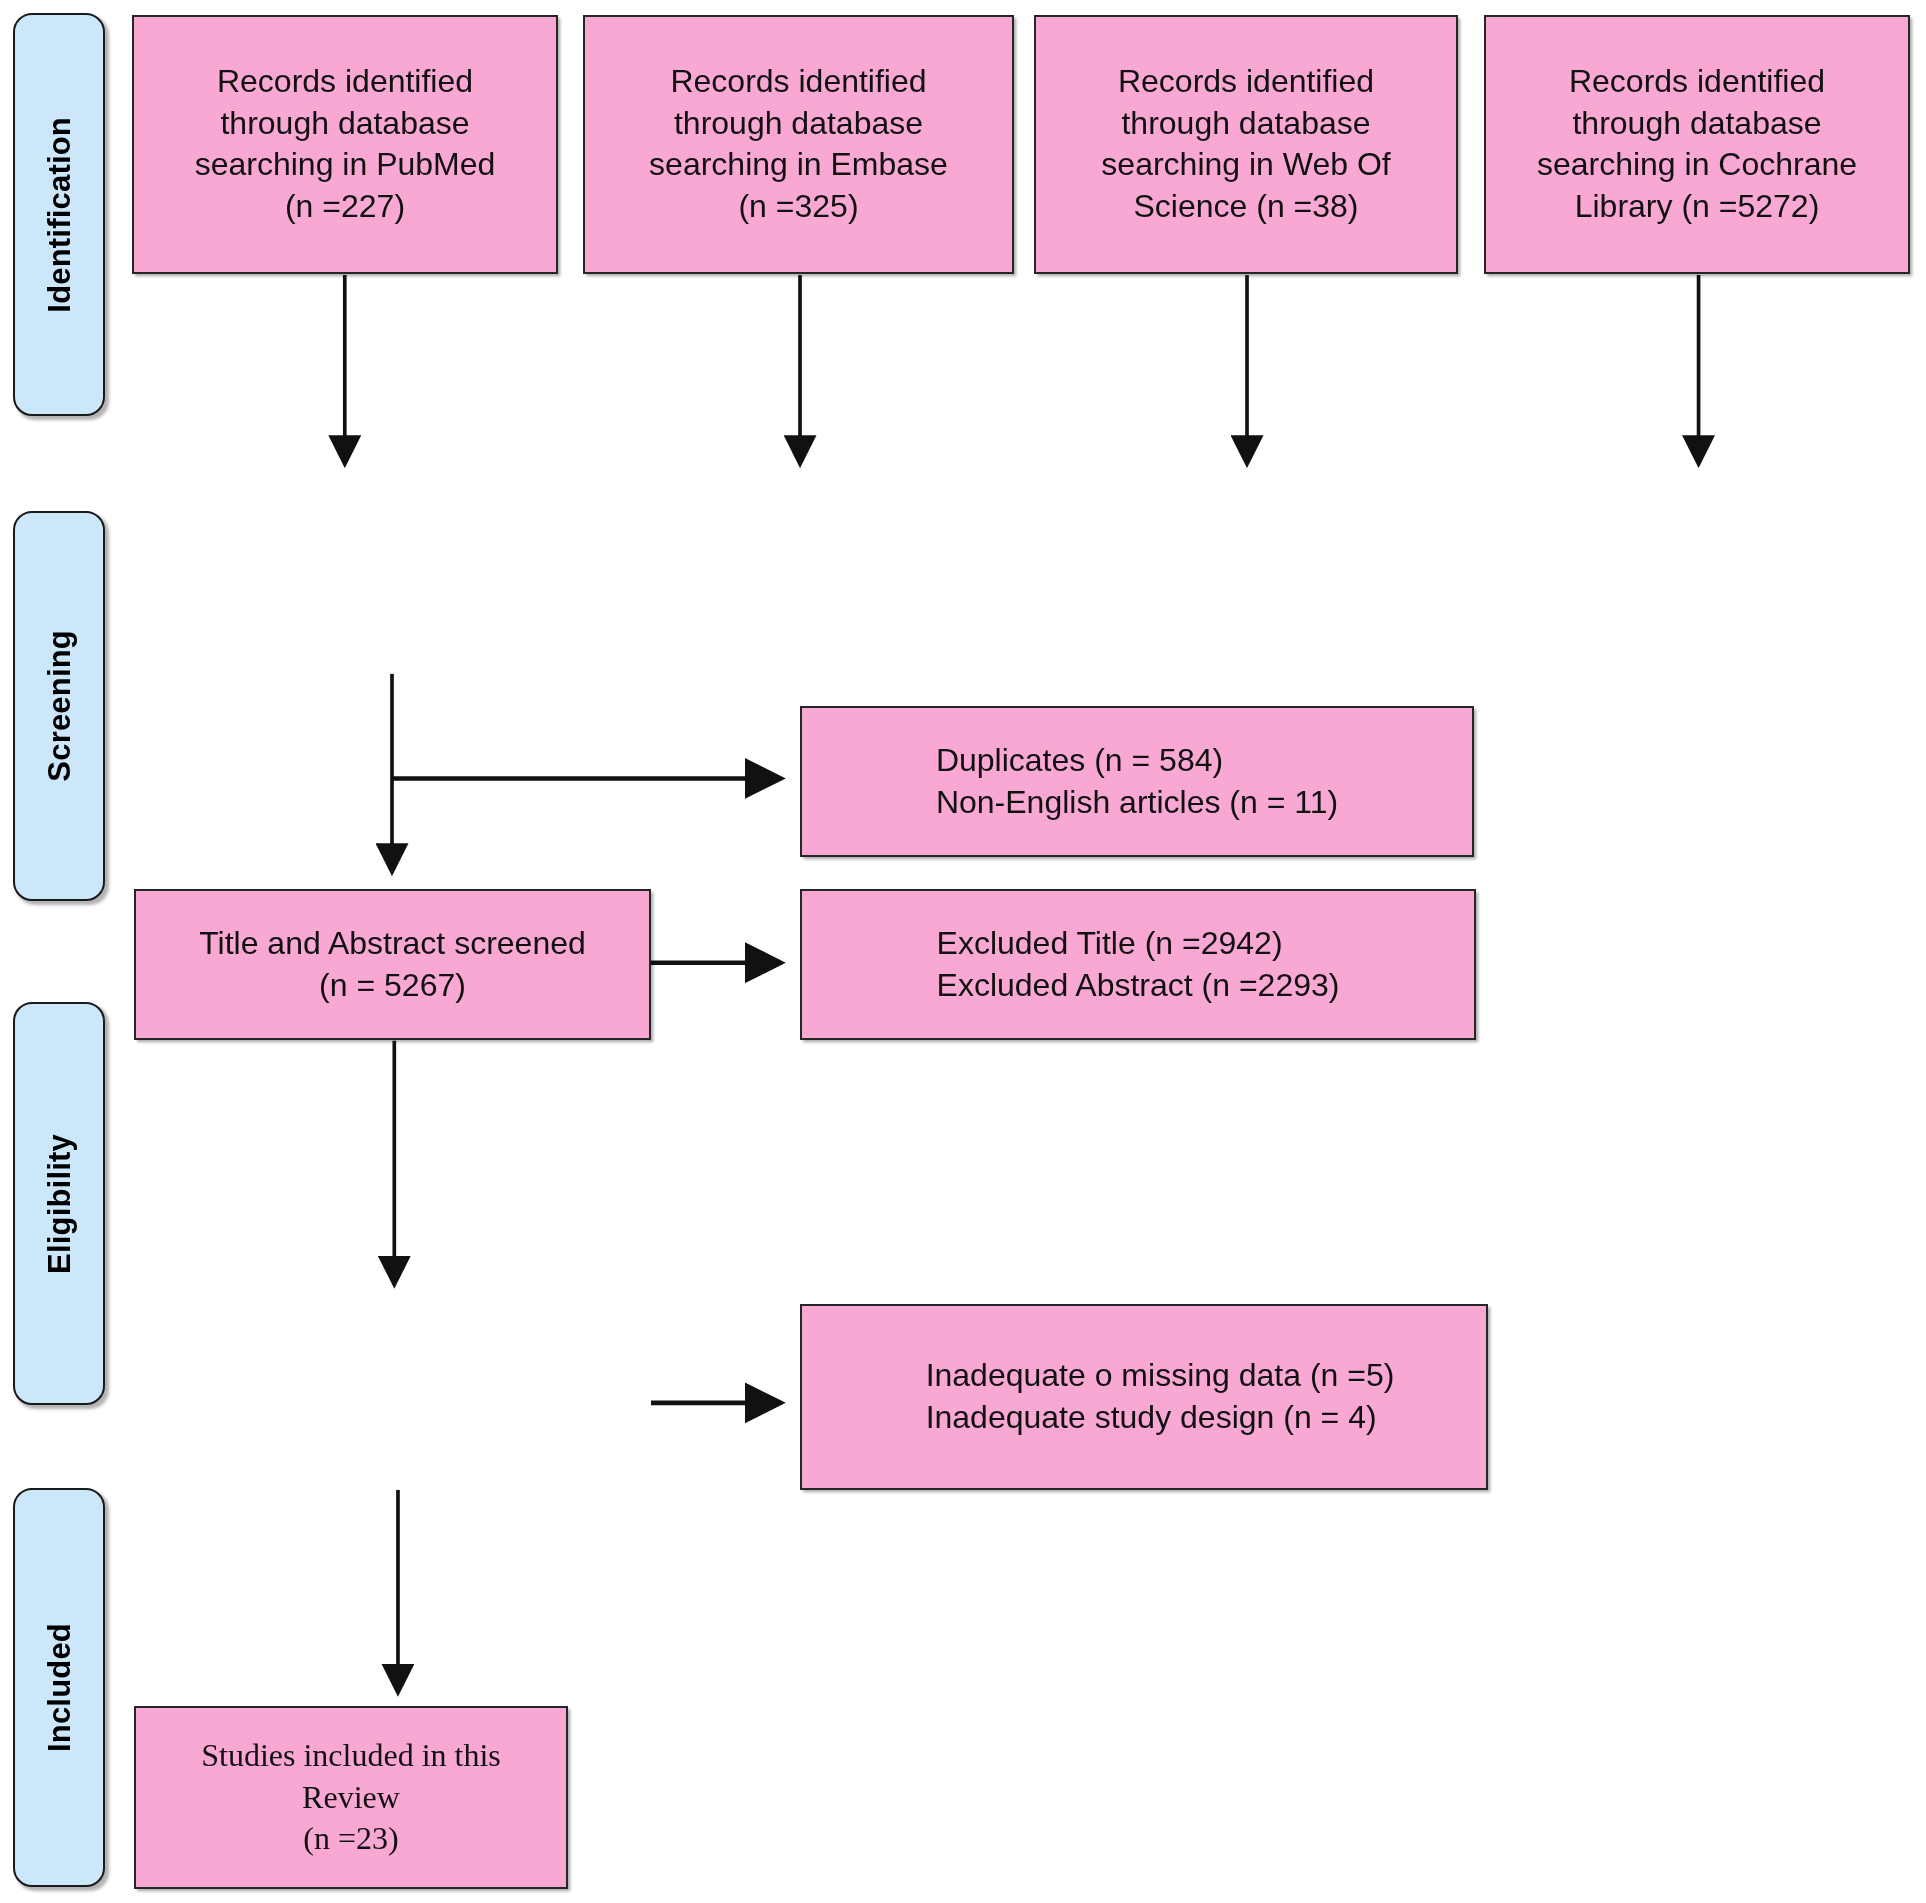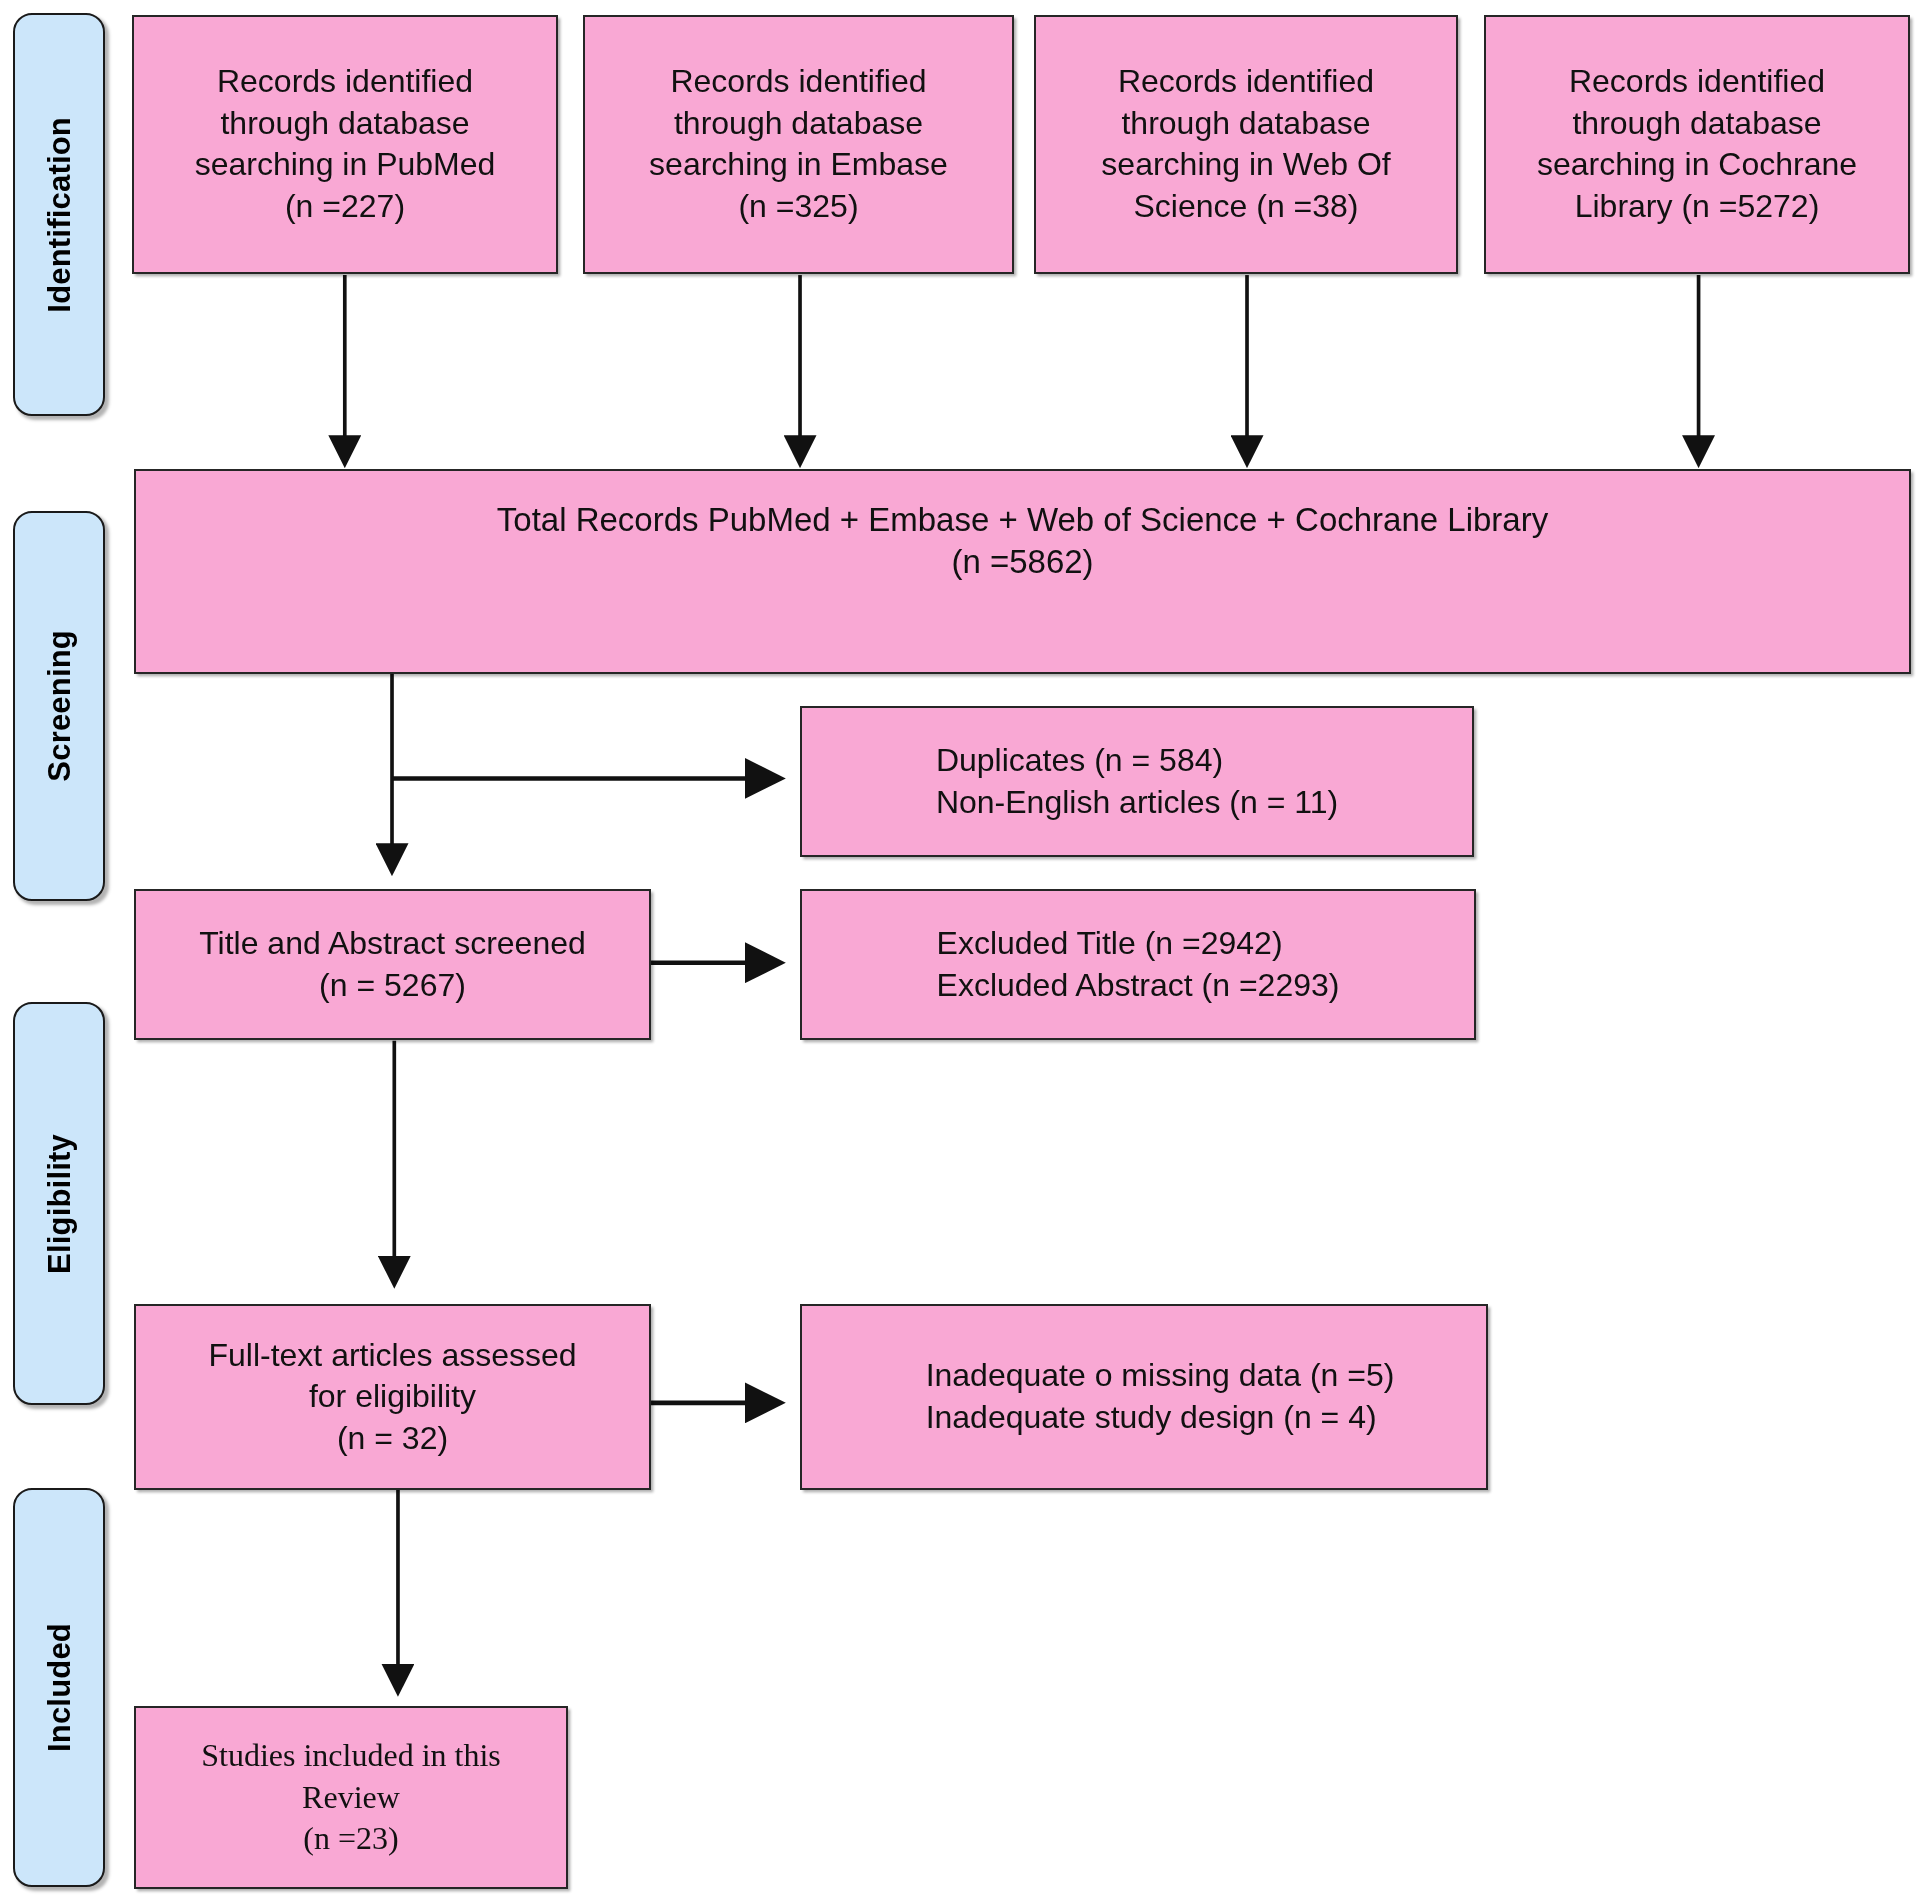--- a/index.html
+++ b/index.html
@@ -140,46 +140,36 @@
 Science (n =38)</span>
   </div>
 
   <div class="flow-box" style="left:1484px; top:14.7px; width:426px; height:259px;">
     <span class="box-text">Records identified
 through database
 searching in Cochrane
 Library (n =5272)</span>
   </div>
 
-  <div class="flow-box big" style="left:134px; top:469px; width:1777px; height:205px;
-              align-items:flex-start; padding-top:27.5px;">
-    <span class="box-text">Total Records PubMed + Embase + Web of Science + Cochrane Library
-(n =5862)</span>
-  </div>
 
   <div class="flow-box align-left" style="left:800px; top:706px; width:674px; height:151px;">
     <span class="box-text">Duplicates (n = 584)
 Non-English articles (n = 11)</span>
   </div>
 
   <div class="flow-box" style="left:134px; top:889px; width:517px; height:151px;">
     <span class="box-text">Title and Abstract screened
 (n = 5267)</span>
   </div>
 
   <div class="flow-box align-left" style="left:800px; top:889px; width:676px; height:151px;">
     <span class="box-text">Excluded Title (n =2942)
 Excluded Abstract (n =2293)</span>
   </div>
 
-  <div class="flow-box" style="left:134px; top:1304px; width:517px; height:186px;">
-    <span class="box-text">Full-text articles assessed
-for eligibility
-(n = 32)</span>
-  </div>
 
   <div class="flow-box align-left" style="left:800px; top:1304px; width:688px; height:186px;padding-left:42px;">
     <span class="box-text">Inadequate o missing data (n =5)
 Inadequate study design (n = 4)</span>
   </div>
 
   <div class="flow-box" style="left:134px; top:1706px; width:434px; height:183px;font-family:Liberation Serif, serif;">
     <span class="box-text">Studies included in this
 Review
 (n =23)</span>

